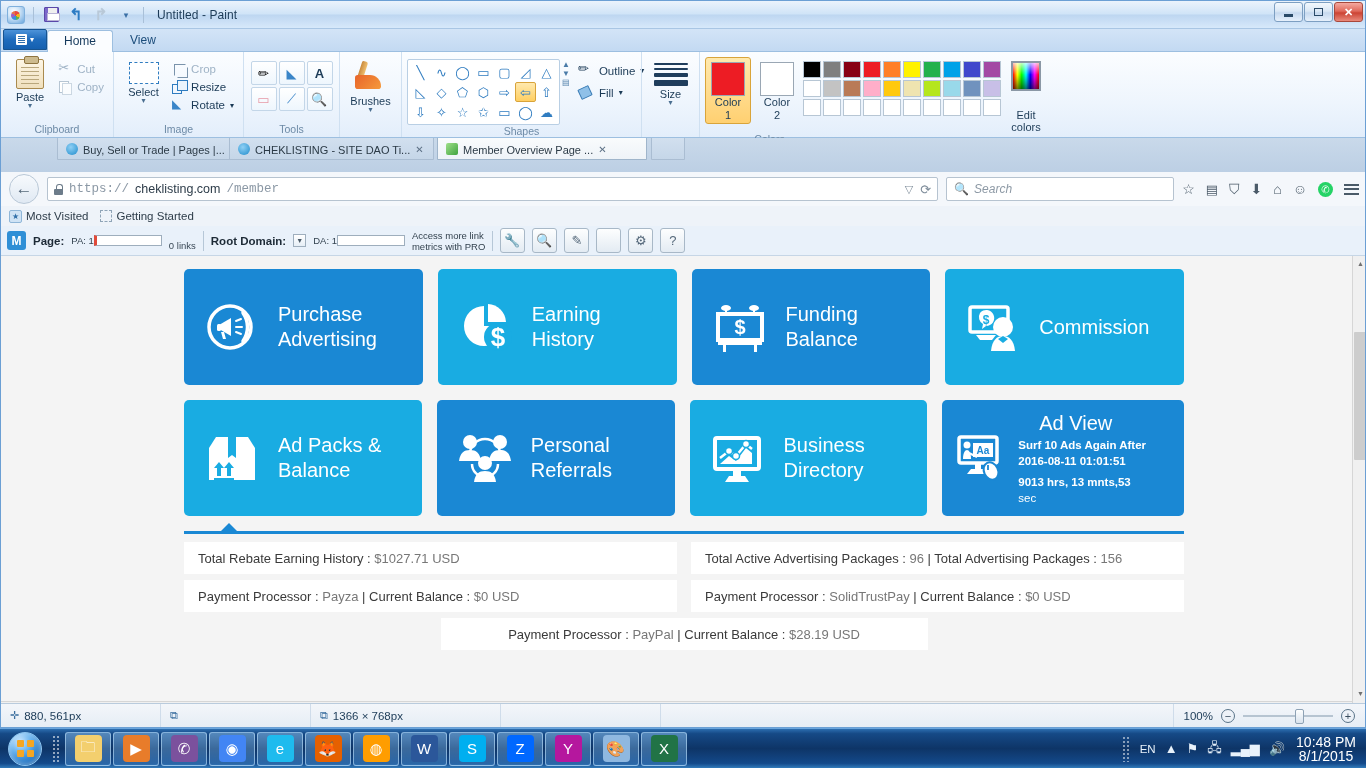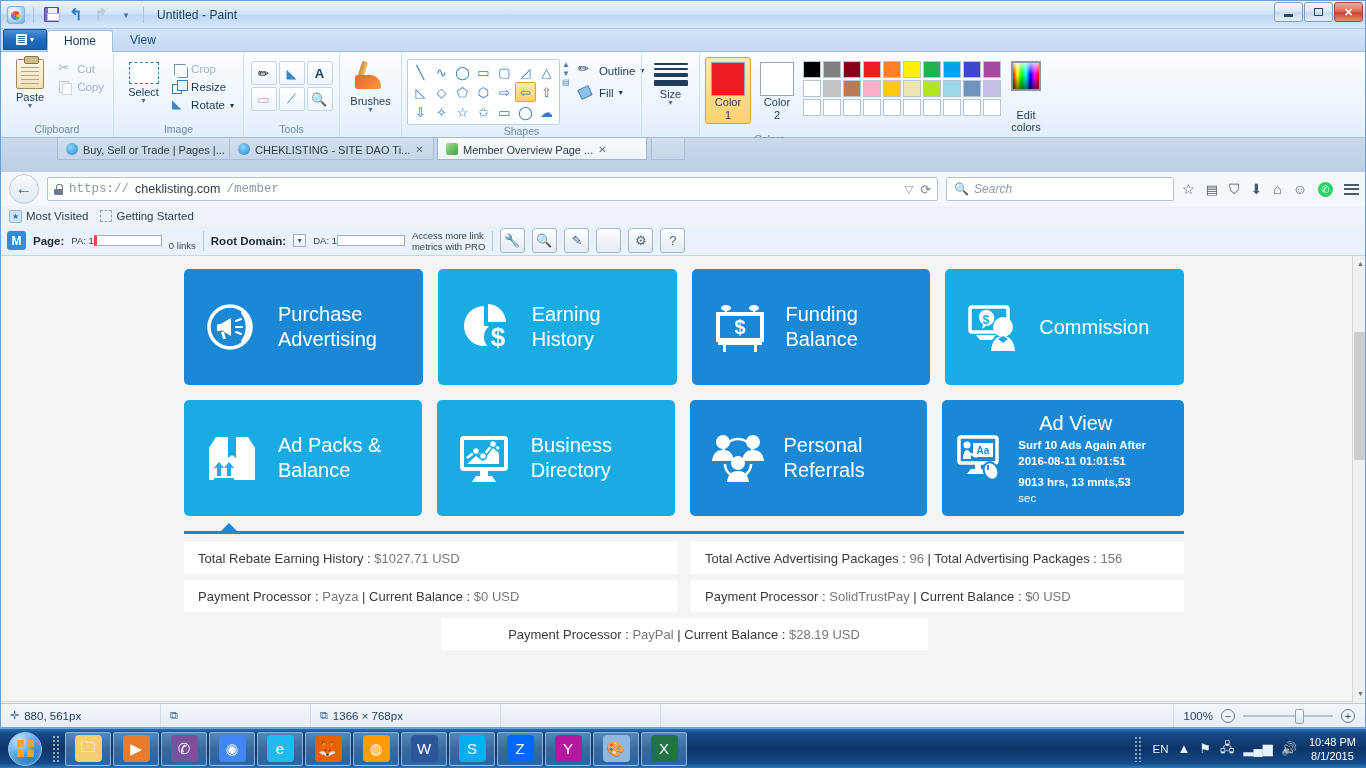--- a/index.html
+++ b/index.html
@@ -338,21 +338,21 @@
   .tb-items { display:flex; align-items:center; gap:2px; }
   .tb-item {
     width:46px; height:34px; display:flex; align-items:center; justify-content:center;
     border-radius:3px;
   }
   .tb-item.running { background:linear-gradient(180deg,rgba(160,210,250,.45),rgba(80,150,215,.35)); border:1px solid rgba(190,225,252,.6); }
   .tbi { width:27px; height:27px; border-radius:4px; display:flex; align-items:center; justify-content:center; font-size:15px; color:#fff; }
   .tb-tray { margin-left:auto; display:flex; align-items:center; gap:9px; padding-right:8px; color:#e8f2fb; font-size:11.5px; }
   .tray-grip { width:9px; height:26px; background-image: radial-gradient(circle, rgba(255,255,255,.5) 1px, transparent 1px); background-size:4px 4px; }
   .tray-ico { font-size:13px; }
-  .tb-clock { text-align:center; line-height:14px; font-size:11px; color:#fff; padding-left:2px; }
+  .tb-clock { text-align:center; line-height:14px; font-size:14px; color:#fff; padding-left:2px; }
 </style>
 </head>
 <body>
 
 <div id="app">
 
   <div class="paint-window">
 
     <div class="titlebar">
       <div class="qat">
@@ -761,55 +761,55 @@
                     <path d="M24 46h4v-8h3l-5-6-5 6h3z" fill="#19ace2"></path>
                     <rect x="11" y="48" width="20" height="2" fill="#19ace2"></rect>
                   </svg>
                 </div>
                 <div>
                   <div class="tile-title">Ad Packs &amp;</div>
                   <div class="tile-title">Balance</div>
                 </div>
               </div>
 
+              <div class="tile" style="background:#1a88d4">
+                <div class="tile-ico">
+                  <svg width="58" height="56" viewBox="0 0 58 56">
+                    <path d="M14 24a15 15 0 0 1 30 0" fill="none" stroke="#fff" stroke-width="2.5"></path>
+                    <path d="M16 34a13 13 0 0 0 26 0" fill="none" stroke="#fff" stroke-width="2.5"></path>
+                    <circle cx="14" cy="12" r="7" fill="#fff"></circle>
+                    <path d="M3 31c1-8 5-11 11-11s10 3 11 11z" fill="#fff"></path>
+                    <circle cx="44" cy="12" r="7" fill="#fff"></circle>
+                    <path d="M33 31c1-8 5-11 11-11s10 3 11 11z" fill="#fff"></path>
+                    <circle cx="29" cy="33" r="7" fill="#fff"></circle>
+                    <path d="M18 52c1-8 5-11 11-11s10 3 11 11z" fill="#fff"></path>
+                  </svg>
+                </div>
+                <div>
+                  <div class="tile-title">Personal</div>
+                  <div class="tile-title">Referrals</div>
+                </div>
+              </div>
+
               <div class="tile" style="background:#19ace2">
                 <div class="tile-ico">
                   <svg width="58" height="56" viewBox="0 0 58 56">
                     <rect x="6" y="8" width="44" height="31" rx="2" fill="none" stroke="#fff" stroke-width="4"></rect>
                     <path d="M11 34l9-8 7 5 10-13 6 5v11z" fill="#fff"></path>
                     <path d="M11 28l9-7 7 5 10-12 6 5" fill="none" stroke="#fff" stroke-width="2.5"></path>
                     <circle cx="20" cy="21" r="3.5" fill="#fff" stroke="#19ace2" stroke-width="1.5"></circle>
                     <circle cx="27" cy="26" r="3.5" fill="#fff" stroke="#19ace2" stroke-width="1.5"></circle>
                     <circle cx="37" cy="14" r="3.5" fill="#fff" stroke="#19ace2" stroke-width="1.5"></circle>
                     <rect x="24" y="39" width="8" height="7" fill="#fff"></rect>
                     <path d="M16 52h24l-4-6H20z" fill="#fff"></path>
                   </svg>
                 </div>
                 <div>
                   <div class="tile-title">Business</div>
                   <div class="tile-title">Directory</div>
-                </div>
-              </div>
-
-              <div class="tile" style="background:#1a88d4">
-                <div class="tile-ico">
-                  <svg width="58" height="56" viewBox="0 0 58 56">
-                    <path d="M14 24a15 15 0 0 1 30 0" fill="none" stroke="#fff" stroke-width="2.5"></path>
-                    <path d="M16 34a13 13 0 0 0 26 0" fill="none" stroke="#fff" stroke-width="2.5"></path>
-                    <circle cx="14" cy="12" r="7" fill="#fff"></circle>
-                    <path d="M3 31c1-8 5-11 11-11s10 3 11 11z" fill="#fff"></path>
-                    <circle cx="44" cy="12" r="7" fill="#fff"></circle>
-                    <path d="M33 31c1-8 5-11 11-11s10 3 11 11z" fill="#fff"></path>
-                    <circle cx="29" cy="33" r="7" fill="#fff"></circle>
-                    <path d="M18 52c1-8 5-11 11-11s10 3 11 11z" fill="#fff"></path>
-                  </svg>
-                </div>
-                <div>
-                  <div class="tile-title">Personal</div>
-                  <div class="tile-title">Referrals</div>
                 </div>
               </div>
 
               <div class="tile adview" style="background:#1a88d4">
                 <div class="adview-wrap">
                   <div class="tile-ico" style="width:56px;flex:0 0 56px">
                     <svg width="54" height="52" viewBox="0 0 54 52">
                       <rect x="4" y="5" width="38" height="26" rx="2" fill="none" stroke="#fff" stroke-width="3.5"></rect>
                       <rect x="18" y="11" width="20" height="14" fill="#fff"></rect>
                       <text x="28" y="22" font-size="10" font-weight="bold" fill="#1a88d4" text-anchor="middle" font-family="Liberation Sans, sans-serif">Aa</text>

